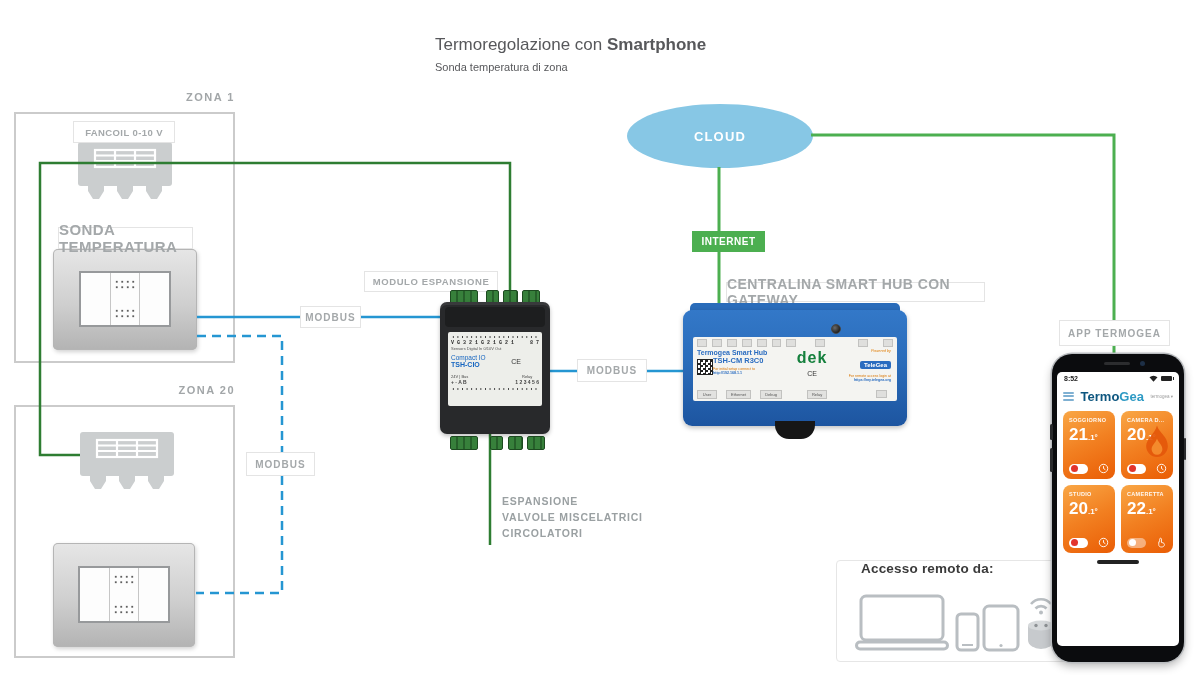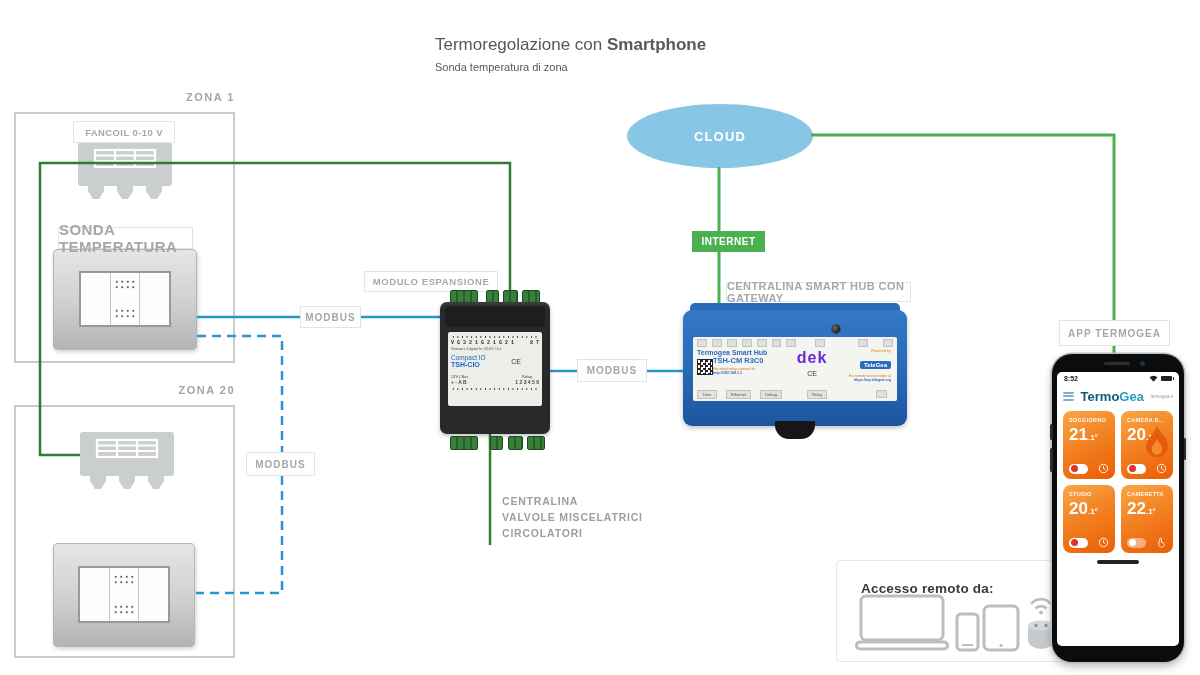--- a/index.html
+++ b/index.html
@@ -69,21 +69,21 @@
   .hchip { width:11px; height:8px; background:#dfdfdd; border:0.5px solid #c2c2c0; }
   .hmain { display:flex; margin-top:2px; }
   .hleft { width:86px; }
   .hname { font-size:7px; font-weight:bold; color:#2a6cc0; }
   .hmodel { font-size:7.5px; font-weight:bold; color:#2a6cc0; margin-left:16px; }
   .hsetup { font-size:3.6px; color:#d97706; margin-left:16px; margin-top:2px; line-height:4.4px; }
   .hsetup b { color:#2a6cc0; }
   .qr { position:absolute; left:4px; top:22px; width:16px; height:16px; border:1px solid #222;
         background:conic-gradient(#222 25%,#fff 0 50%,#222 0 75%,#fff 0) 0 0/5px 5px; }
   .hcenter { width:58px; text-align:center; }
-  .hdek { font-size:16px; font-weight:bold; color:#6d28d9; letter-spacing:1px; }
+  .hdek { font-size:16px; font-weight:bold; color:#15803d; letter-spacing:1px; }
   .hce { font-size:7px; color:#333; margin-top:3px; }
   .hright { flex:1; text-align:right; padding-right:2px; }
   .hpow { font-size:3.8px; color:#e07b00; font-style:italic; }
   .htele { display:inline-block; background:#2a6cc0; color:#fff; font-size:6px; font-weight:bold;
            padding:1px 4px; border-radius:2px; margin-top:1px; }
   .hrem { font-size:3.6px; color:#d97706; margin-top:3px; line-height:4.4px; }
   .hrem b { color:#2a6cc0; }
   .hports { position:absolute; left:4px; bottom:2px; display:flex; gap:9px; }
   .hport { background:#e2e2e0; border:0.5px solid #c2c2c0; font-size:4px; color:#555;
            padding:1px 4px; min-width:20px; text-align:center; }
@@ -219,21 +219,21 @@
     <path d="M550 371 H686" fill="none" stroke="#2596d2" stroke-width="2.5"></path>
     <path d="M197 336 H282 V593 H196" fill="none" stroke="#2596d2" stroke-width="2.5" stroke-dasharray="9 6"></path>
   </svg>
 
   <div class="abs chip" style="left:73px;top:121px;width:102px;height:22px;font-size:9.5px;letter-spacing:.4px;">FANCOIL 0-10 V</div>
   <div class="abs chip" style="left:58px;top:227px;width:135px;height:22px;font-size:15px;letter-spacing:.4px;">SONDA TEMPERATURA</div>
   <div class="abs chip" style="left:300px;top:306px;width:61px;height:22px;font-size:10px;">MODBUS</div>
   <div class="abs chip" style="left:577px;top:359px;width:70px;height:23px;font-size:10px;">MODBUS</div>
   <div class="abs chip" style="left:246px;top:452px;width:69px;height:24px;font-size:10px;">MODBUS</div>
   <div class="abs chip" style="left:364px;top:271px;width:134px;height:21px;font-size:9.5px;letter-spacing:.6px;">MODULO ESPANSIONE</div>
-  <div class="abs chip" style="left:726px;top:282px;width:185px;height:20px;font-size:11px;letter-spacing:.4px;">CENTRALINA SMART HUB CON GATEWAY</div>
+  <div class="abs chip" style="left:726px;top:282px;width:259px;height:20px;font-size:14px;letter-spacing:.4px;">CENTRALINA SMART HUB CON GATEWAY</div>
   <div class="abs chip" style="left:1059px;top:320px;width:111px;height:26px;font-size:10px;">APP TERMOGEA</div>
   <div class="abs inet" style="left:684px;top:231px;width:73px;height:21px;margin-left:8px;">INTERNET</div>
 
   <div class="abs xmod" style="left:440px;top:288px;">
     <div class="term" style="left:10px;top:2px;width:28px;"></div>
     <div class="term" style="left:46px;top:2px;width:13px;"></div>
     <div class="term" style="left:63px;top:2px;width:15px;"></div>
     <div class="term" style="left:82px;top:2px;width:18px;"></div>
     <div class="xbody">
       <div class="xcap"></div>
@@ -313,27 +313,27 @@
           <div class="hport" style="margin-left:16px;">Relay</div>
           <div class="hchip" style="margin-left:40px;"></div>
 
         </div>
       </div>
     </div>
     <div class="hubfoot"></div>
   </div>
 
   <div class="abs gen" style="left:502px;top:493px;">
-    <div>CENTRALINA</div>
+    <div>ESPANSIONE</div>
     <div>VALVOLE MISCELATRICI</div>
     <div>CIRCOLATORI</div>
   </div>
 
   <div class="abs remote" style="left:836px;top:560px;">
-    <div class="rtitle abs" style="left:24px;top:0;margin-top:20px;">Accesso remoto da:</div>
+    <div class="rtitle abs" style="left:24px;top:0;">Accesso remoto da:</div>
     <div class="abs" style="left:18px;top:32px;">
       <svg width="212" height="64" viewBox="0 0 212 64">
         <g stroke="#b9bec2" stroke-width="3" fill="#fff">
           <rect x="6" y="3" width="82" height="44" rx="5"></rect>
           <rect x="1.5" y="49" width="91" height="7" rx="3.5"></rect>
           <rect x="102" y="21" width="21" height="36" rx="4"></rect>
           <line x1="107" y1="52" x2="118" y2="52" stroke-width="2"></line>
           <rect x="129" y="13" width="34" height="44" rx="5"></rect>
         </g>
         <circle cx="146" cy="52.5" r="1.6" fill="#b9bec2"></circle>

